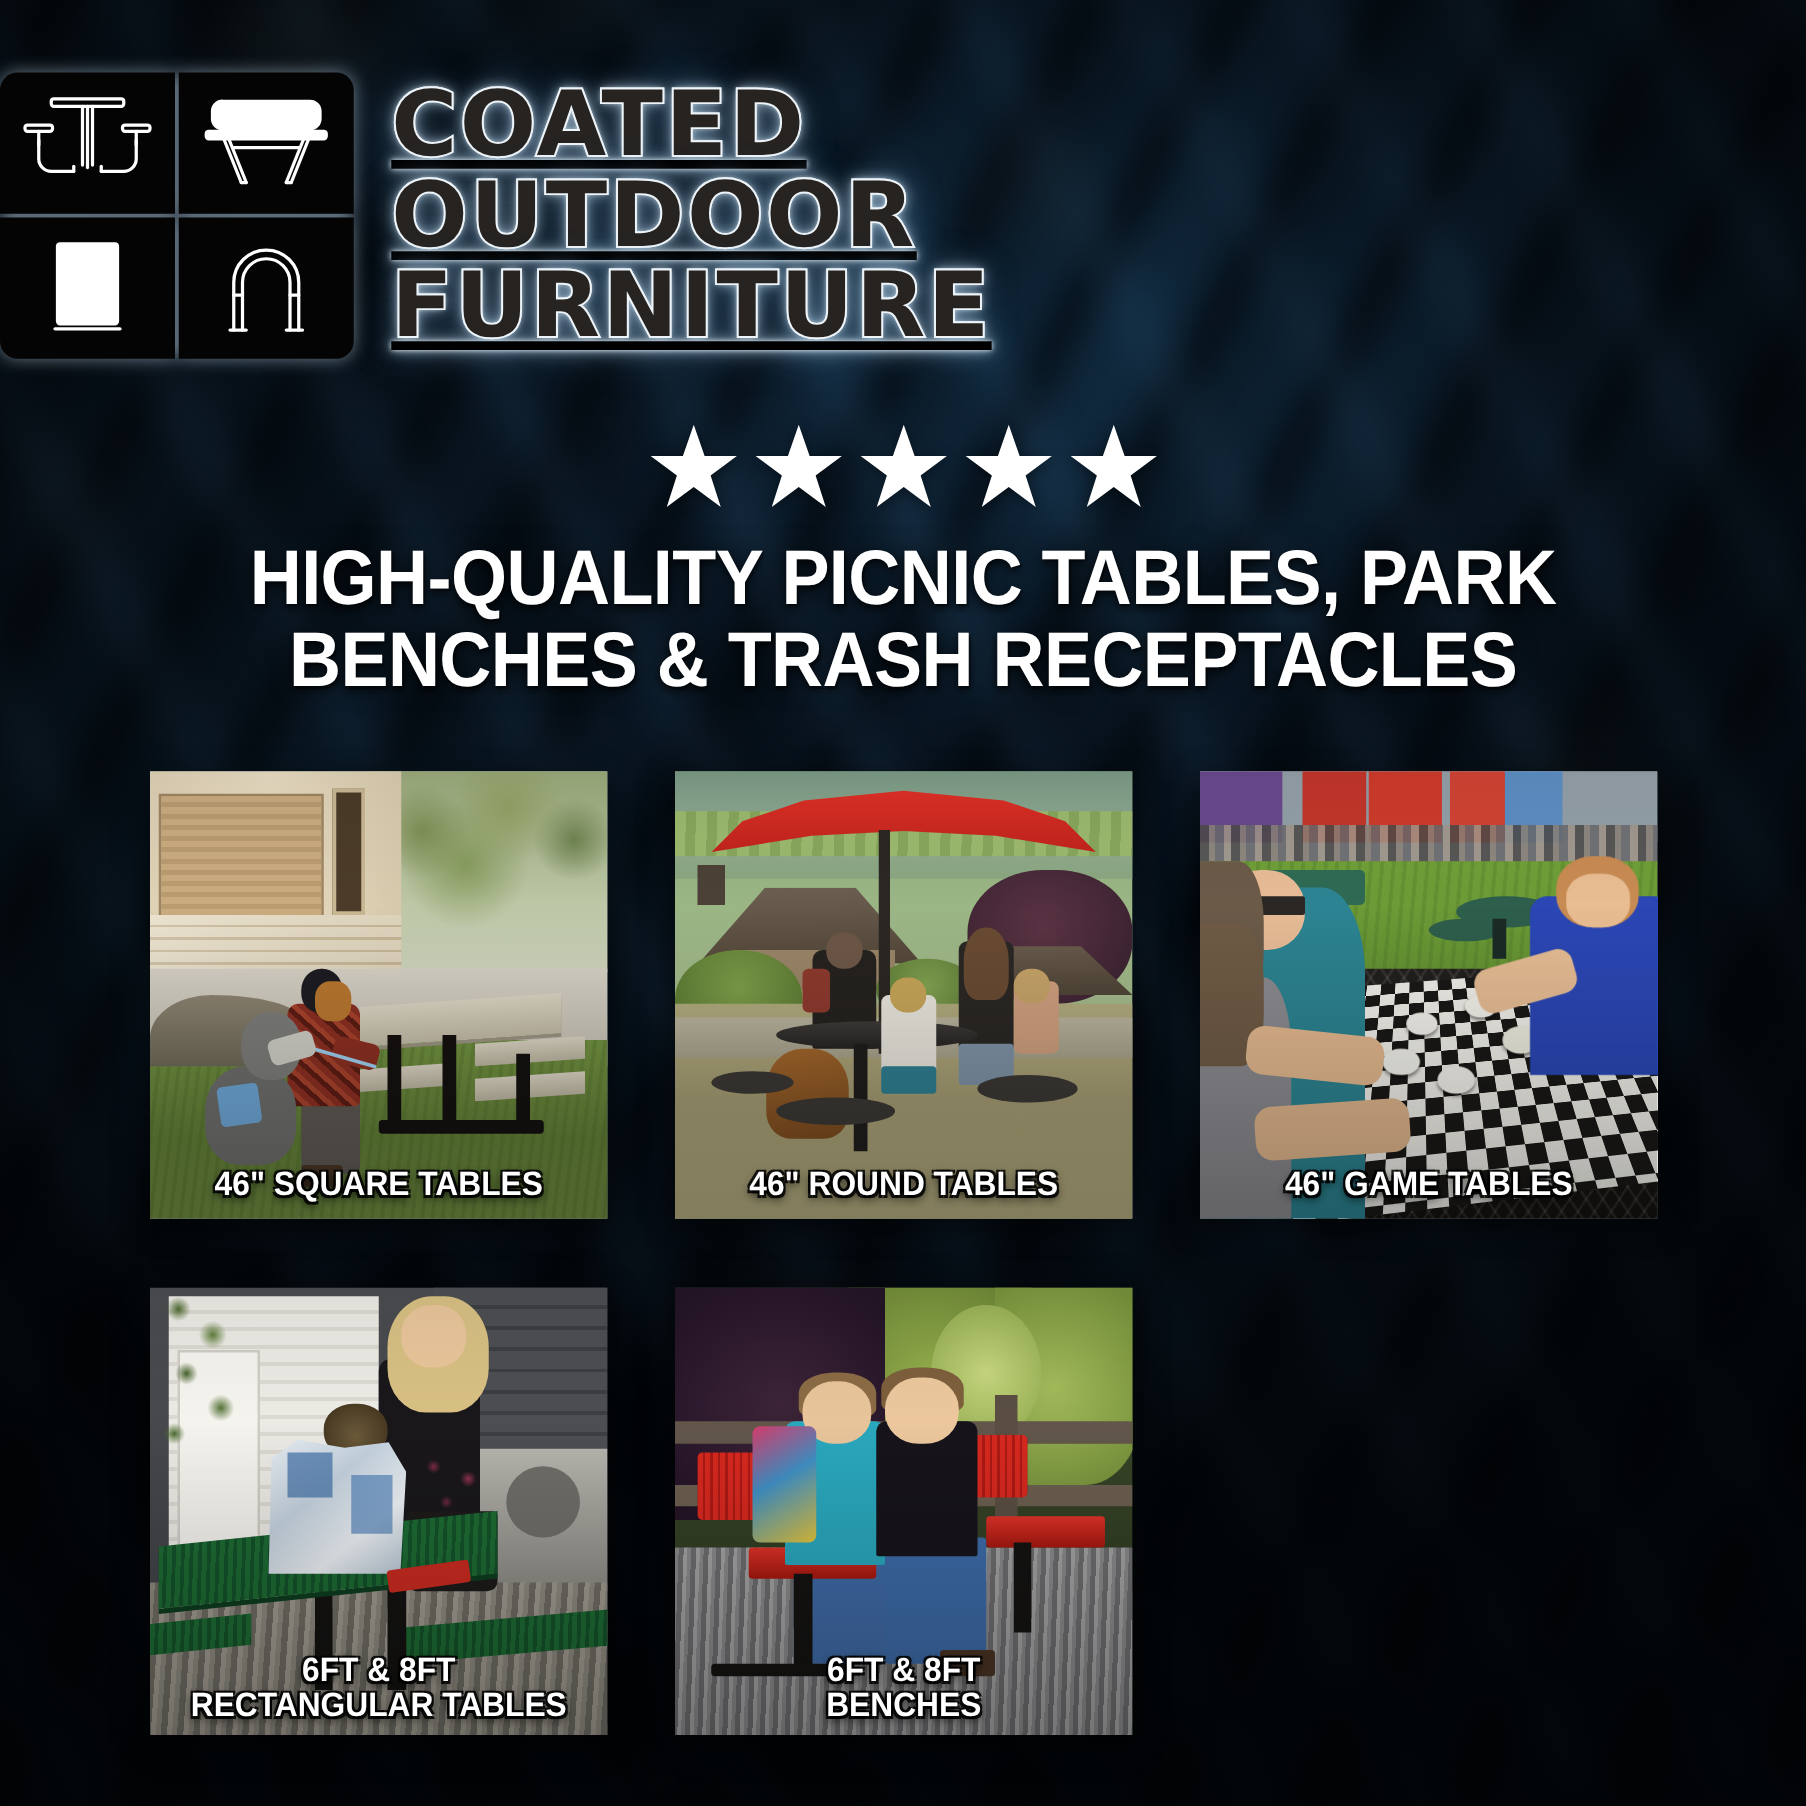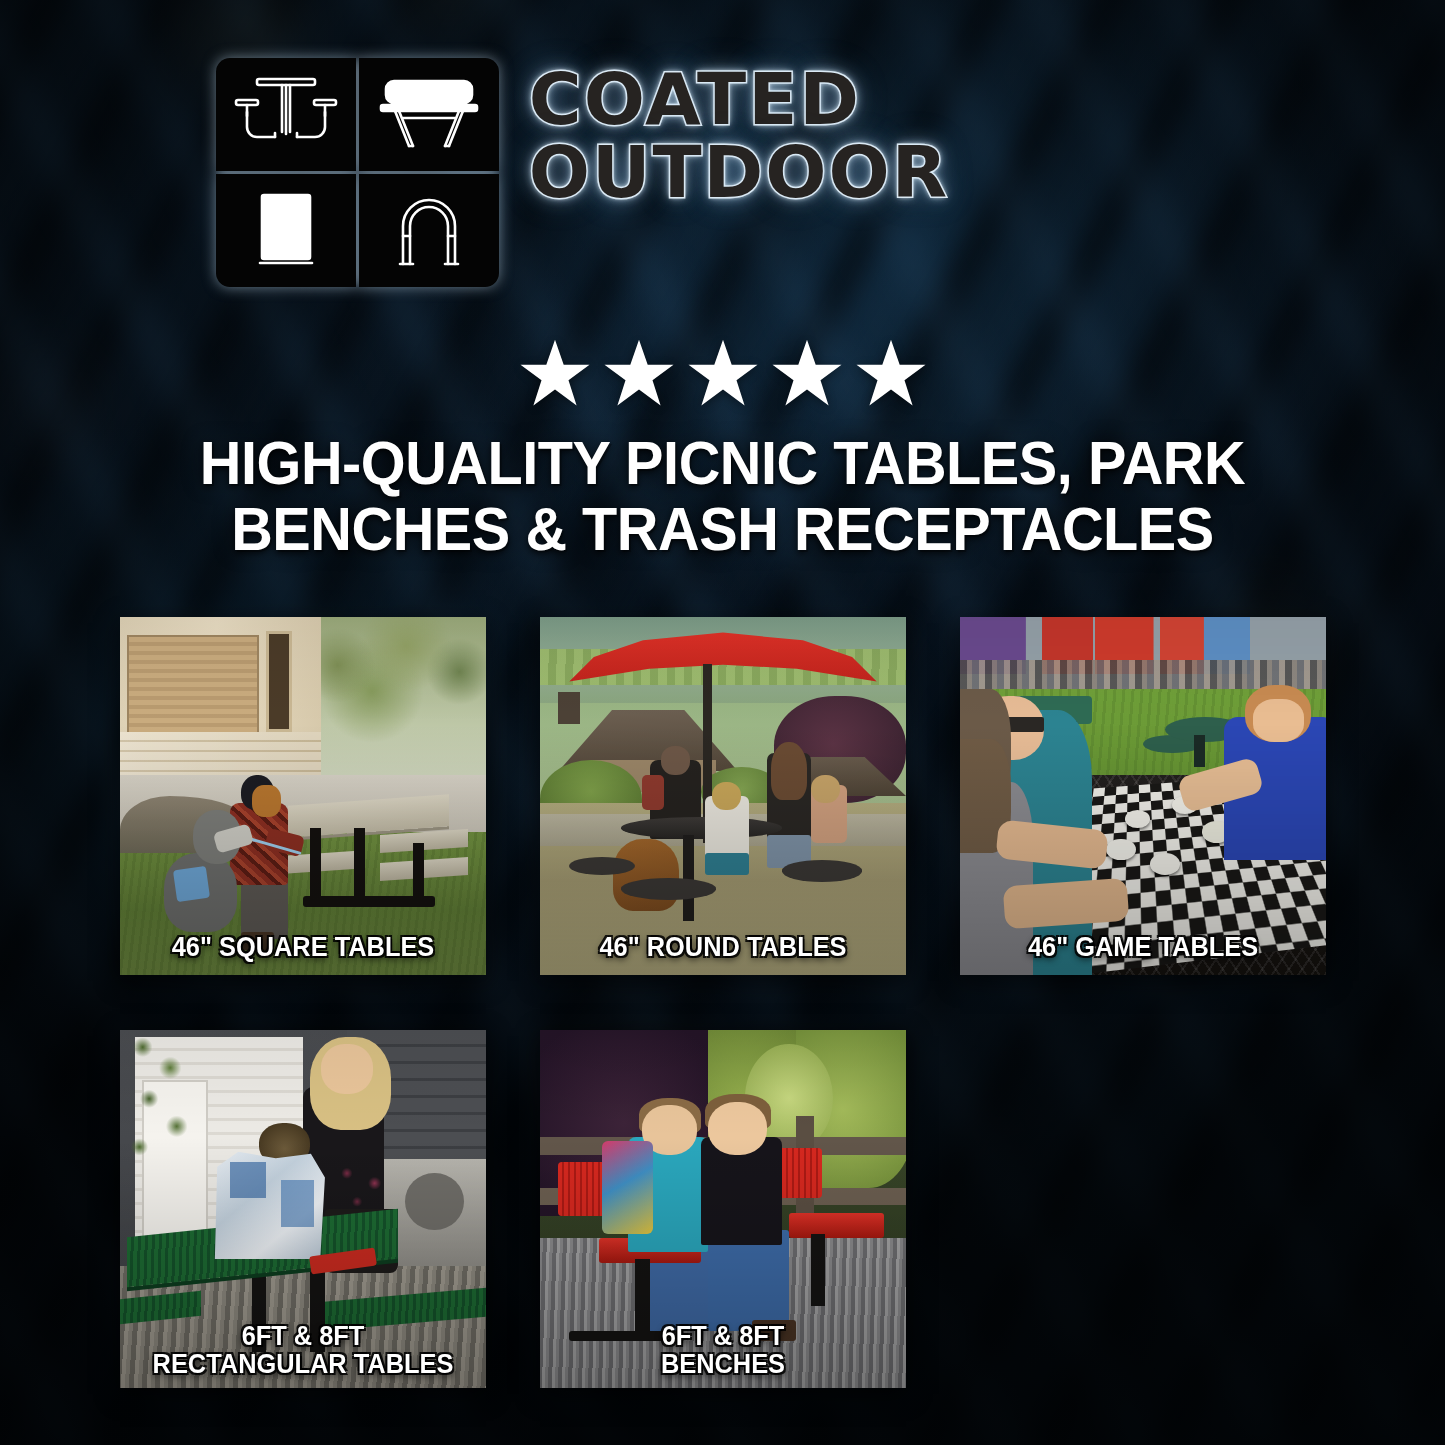--- a/index.html
+++ b/index.html
@@ -108,23 +108,24 @@
     height: 1445px;
   }
 
   
   .logo-block {
     position: absolute;
     top: 58px;
     left: 0;
     width: 1165px;
     display: flex;
-    justify-content: center;
+    justify-content: flex-start;
     align-items: flex-start;
     gap: 30px;
+    text-decoration: underline;
   }
 
   .logo-mark {
     width: 283px;
     height: 229px;
     display: grid;
     grid-template-columns: 1fr 1fr;
     grid-template-rows: 1fr 1fr;
     gap: 3px;
     flex: 0 0 auto;
@@ -595,20 +596,21 @@
             <line x1="27" y1="76" x2="40" y2="76"></line>
             <line x1="72" y1="76" x2="85" y2="76"></line>
           </svg>
         </div>
 
       </div>
 
       <div class="logo-type">
         <div class="logo-line l1">COATED</div>
         <div class="logo-line l2">OUTDOOR</div>
+        <div class="logo-line l3">FURNITURE</div>
       </div>
 
     </div>
 
     <div class="stars">
       <svg class="star" width="72" height="69" viewBox="0 0 24 23">
           <path fill="#ffffff" d="M12 0.6l2.9 8.3h8.6l-7 5.2 2.7 8.4-7.2-5.3-7.2 5.3 2.7-8.4-7-5.2h8.6z"></path>
         </svg>
       <svg class="star" width="72" height="69" viewBox="0 0 24 23">
           <path fill="#ffffff" d="M12 0.6l2.9 8.3h8.6l-7 5.2 2.7 8.4-7.2-5.3-7.2 5.3 2.7-8.4-7-5.2h8.6z"></path>

